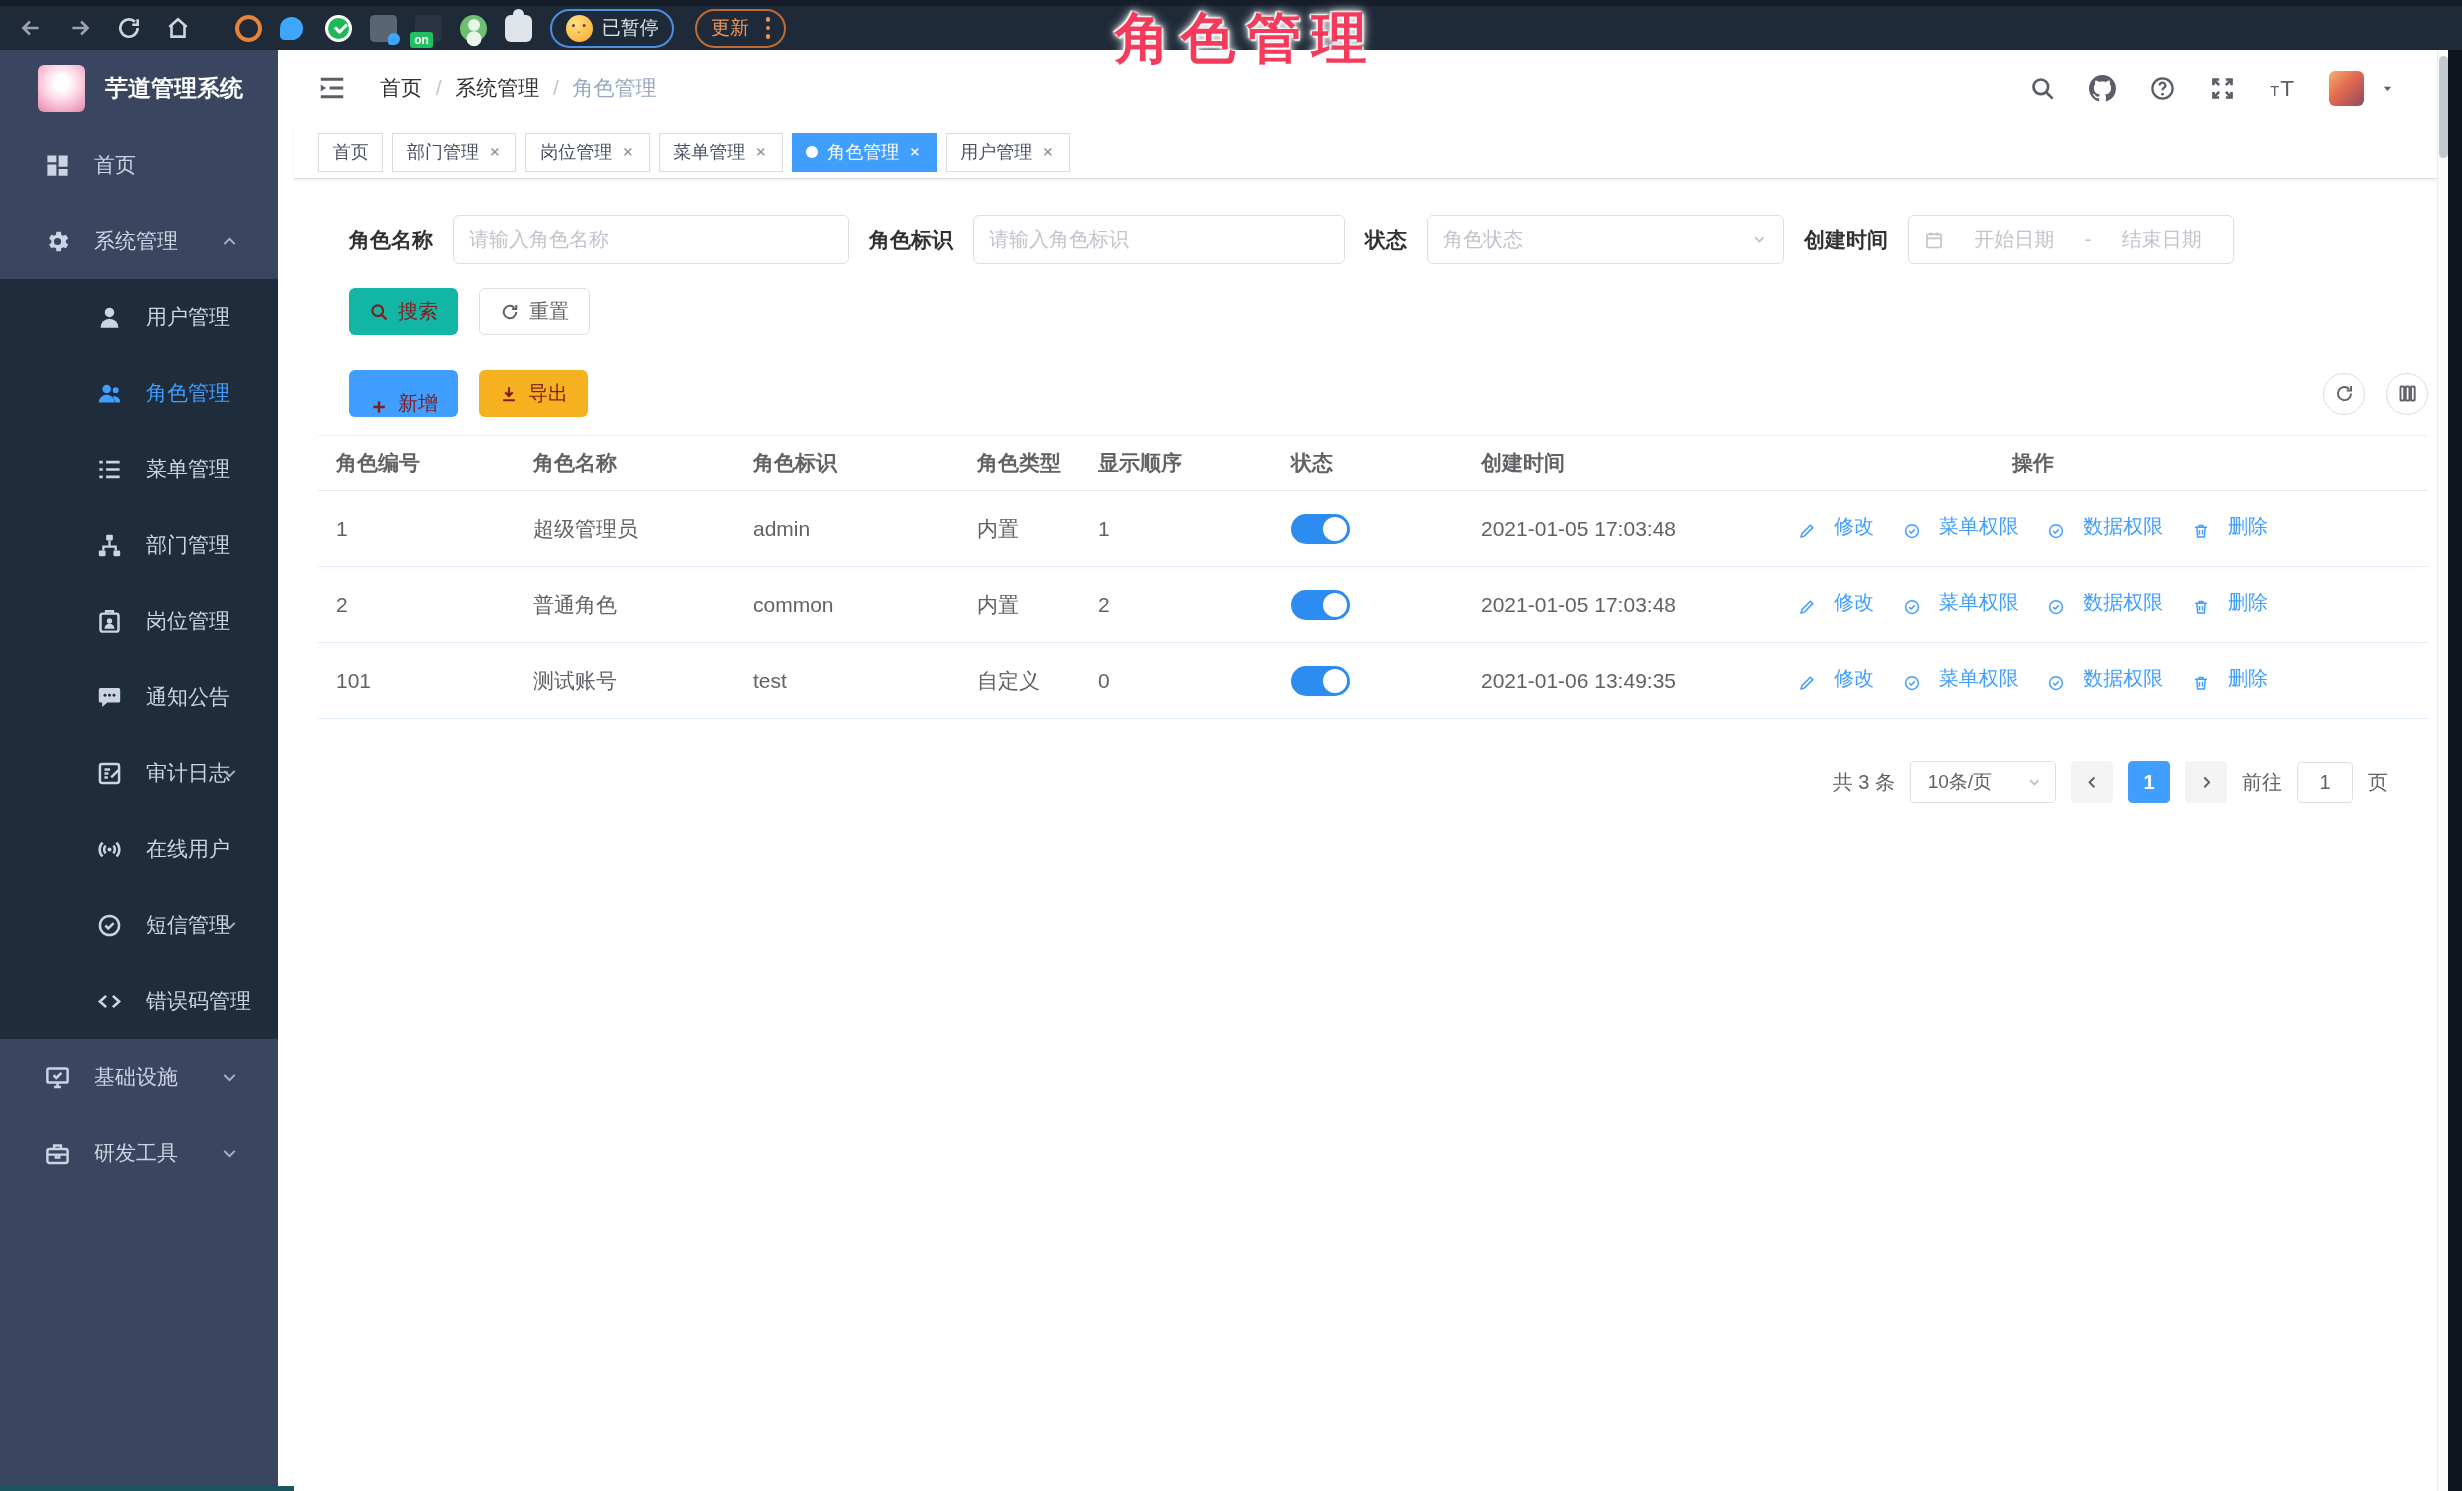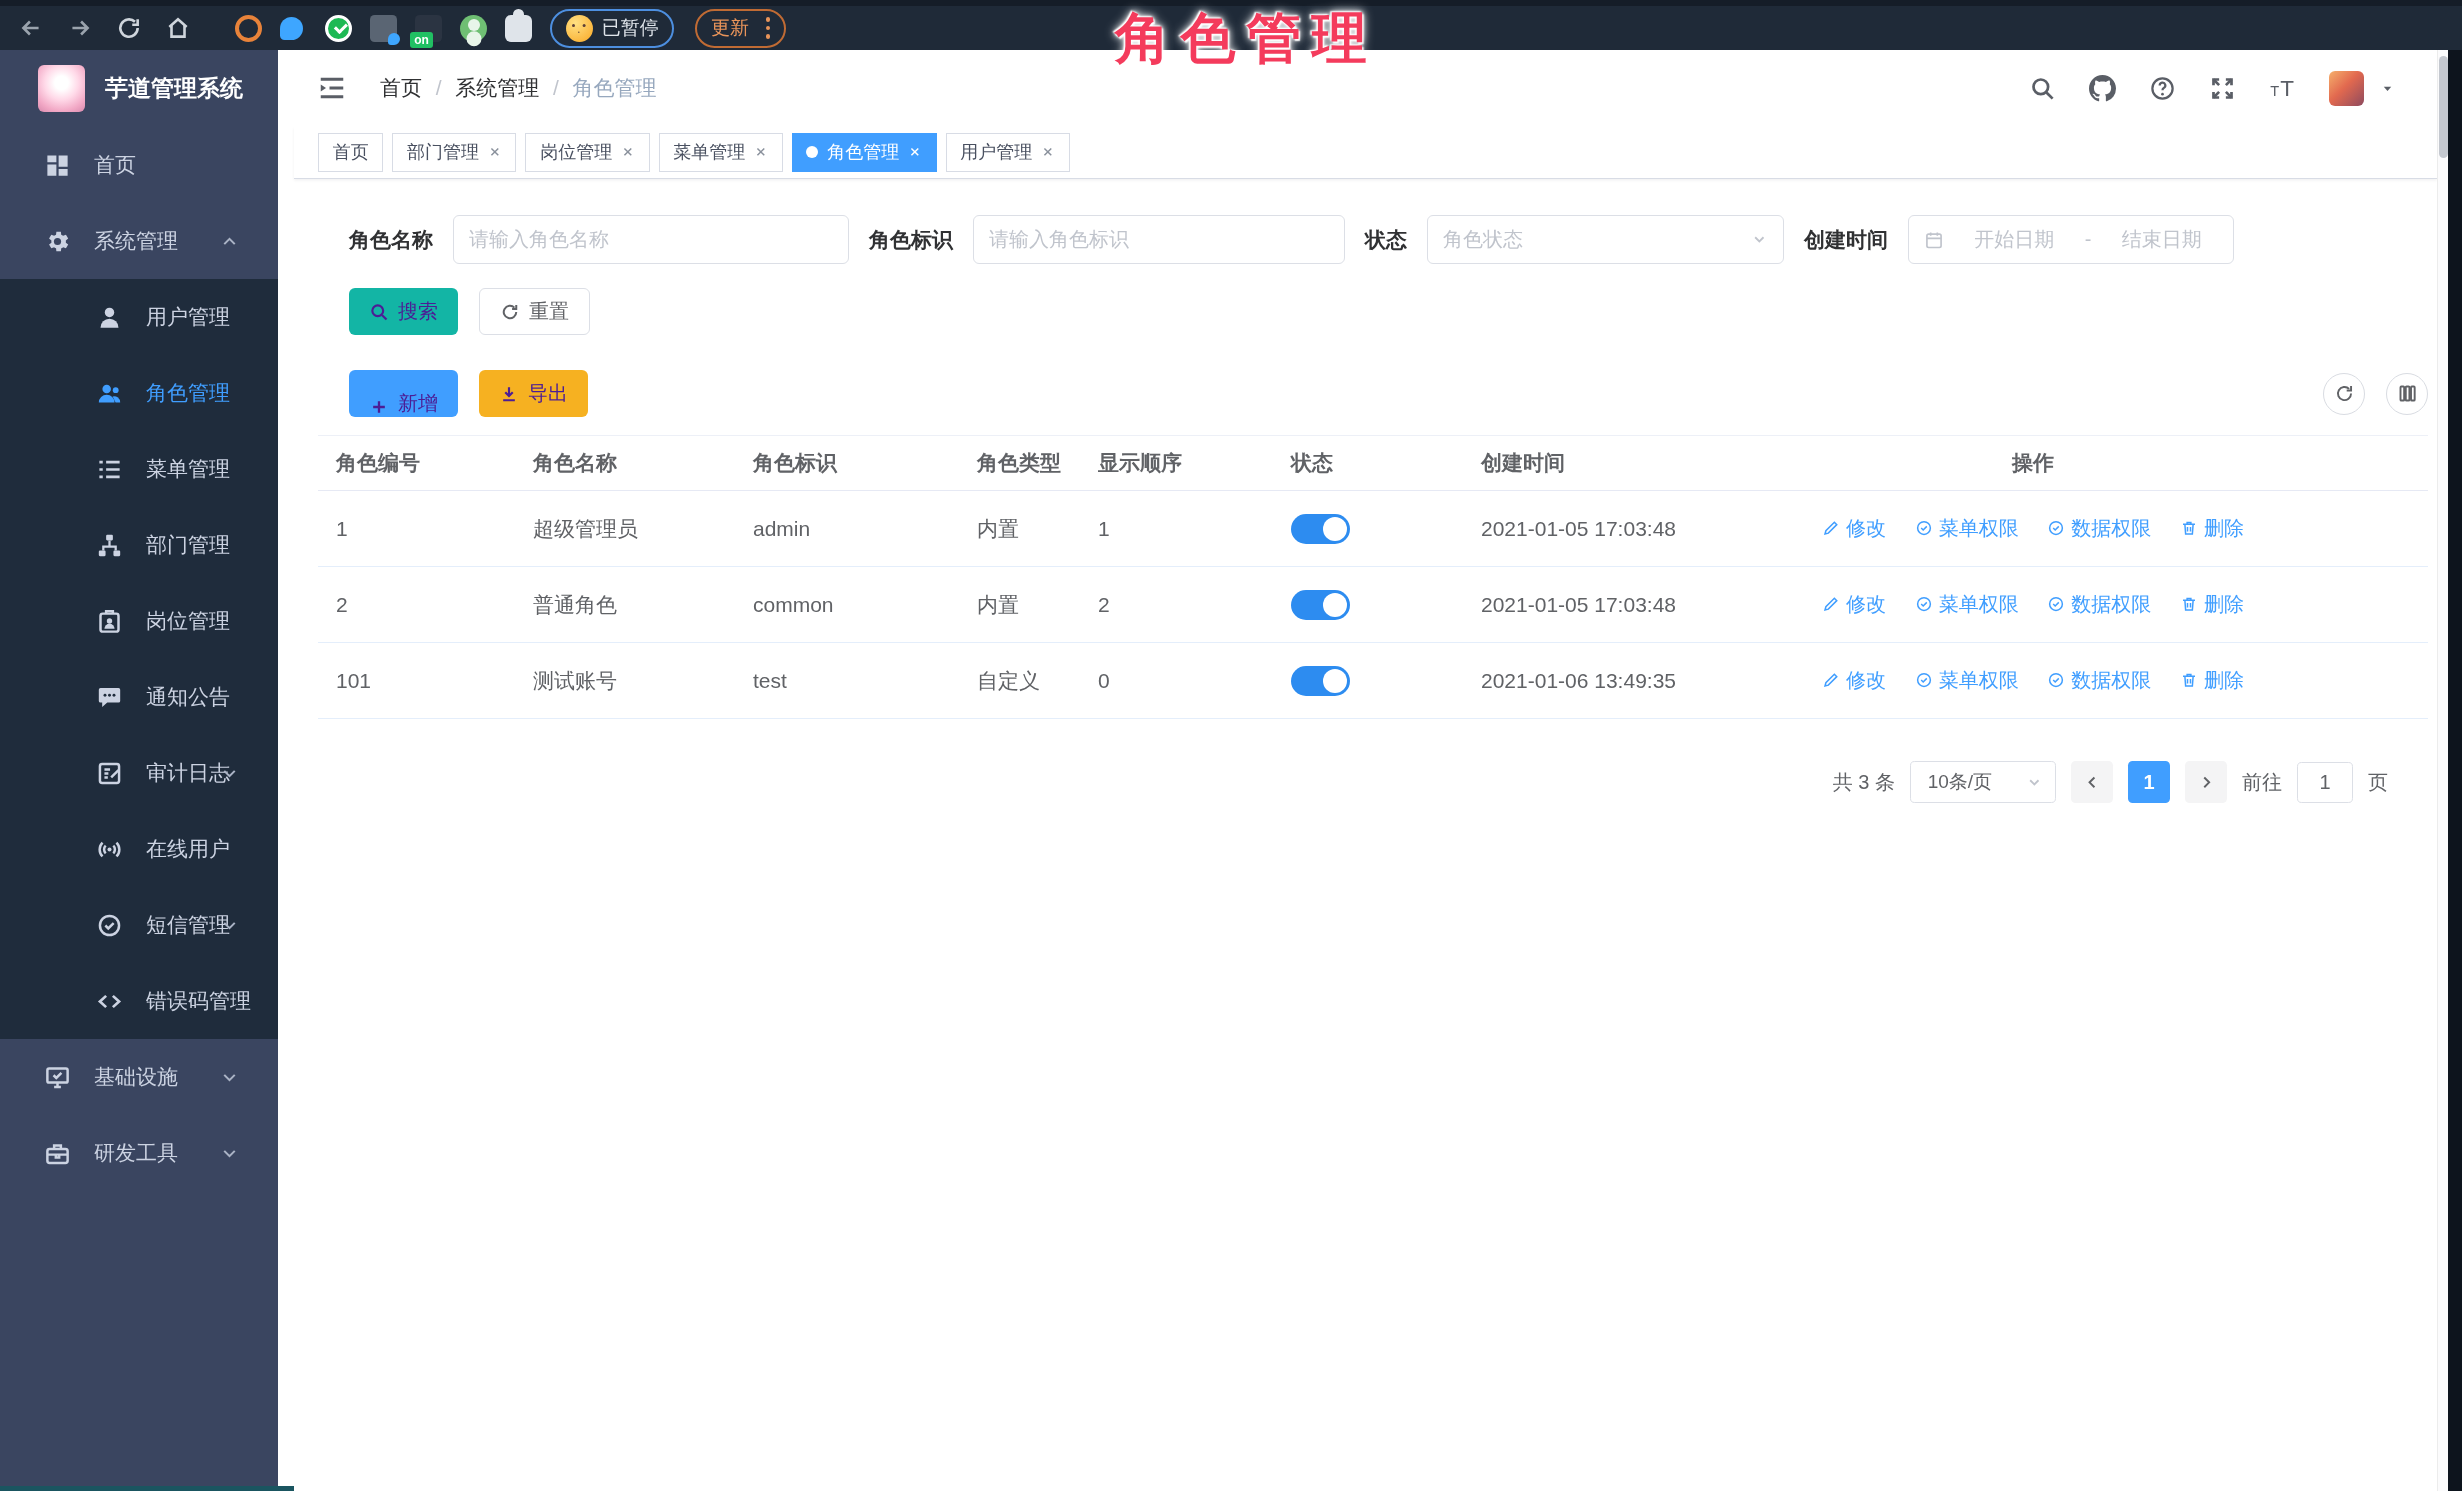--- a/index.html
+++ b/index.html
@@ -88,38 +88,38 @@
   .fbox input::placeholder { color:#c0c4cc; }
   .ph { color:#c0c4cc; font-size:20px; white-space:nowrap; }
   .w-name { width:396px; } .w-key { width:372px; } .w-status { width:357px; justify-content:space-between; } .w-date { width:326px; gap:14px; }
   .chev-d { width:16.7px; height:16.7px; color:#c0c4cc; flex:none; }
   .cal { width:20px; height:20px; color:#c0c4cc; flex:none; }
   .range-sep { color:#c0c4cc; font-size:20px; }
 
   
   .btnrow { display:flex; align-items:center; gap:21px; margin:24px 0 0 55px; }
   .toolrow { display:flex; align-items:center; gap:21px; margin:35px 9px 0 55px; }
-  .btn { height:47px; border-radius:6px; font-size:20px; display:inline-flex; align-items:center; gap:9px; padding:0 20px; border:none; color:#4c1d95; font-family:inherit; }
+  .btn { height:47px; border-radius:6px; font-size:20px; display:inline-flex; align-items:center; gap:9px; padding:0 20px; border:none; color:#7f1d1d; font-family:inherit; }
   .btn .bi { width:20px; height:20px; }
   .btn-search { background:#13b5a5; }
   .btn-reset { background:#fff; border:1.5px solid #dcdfe6; color:#606266; }
   .btn-add { background:#409eff;align-items:flex-end; }
   .btn-export { background:#f6b121; }
   .tool-spacer { flex:1; }
   .circle-btn { width:42px; height:42px; border:1.5px solid #d9dce2; border-radius:50%; display:flex; align-items:center; justify-content:center; color:#606266; background:#fff; }
   .circle-btn svg { width:21px; height:21px; }
 
   
   table.grid { width:calc(100% - 33px); margin:18px 9px 0 24px; border-collapse:collapse; table-layout:fixed; border-top:1.5px solid #edf0f7; }
   .grid th { height:55px; font-size:21px; color:#606266; font-weight:700; text-align:left; padding-left:18px; border-bottom:1.5px solid #e6e9f4; }
   .grid td { height:76px; font-size:21px; color:#606266; text-align:left; padding-left:18px; border-bottom:1.5px solid #e4eefb; }
   .grid th:last-child, .grid td:last-child { text-align:center; padding-right:129px; padding-left:0; }
   .switch { position:relative; width:59px; height:30px; border-radius:15px; background:#2d8cf0; display:inline-block; vertical-align:middle; }
   .switch::after { content:""; position:absolute; right:3px; top:3px; width:24px; height:24px; border-radius:50%; background:#fff; }
-  .op { color:#409eff; font-size:20px; display:inline-flex; align-items:center; gap:6px; margin:0 11.4px; white-space:nowrap; }
+  .op { color:#409eff; font-size:20px; display:inline-flex; align-items:flex-end; gap:18px; margin:0 11.4px; white-space:nowrap; }
   .op svg { width:18px; height:18px; }
 
   
   .pager { display:flex; align-items:center; justify-content:flex-end; gap:15px; margin:42px 49px 0 0; font-size:20px; color:#606266; }
   .psel { width:146px; height:42px; border:1.5px solid #dcdfe6; border-radius:4.6px; display:flex; align-items:center; padding:0 12px 0 16.7px; gap:7.6px; color:#606266; }
   .psel .lbl { flex:1; font-size:19px; }
   .pbtn { min-width:42px; height:42px; border-radius:4.6px; background:#f4f4f5; display:flex; align-items:center; justify-content:center; color:#606266; }
   .pbtn svg { width:16.7px; height:16.7px; }
   .pbtn.cur { background:#409eff; color:#fff; font-weight:700; font-size:20px; }
   .ginput { width:56px; height:41px; border:1.5px solid #dcdfe6; border-radius:4.6px; text-align:center; font-size:20px; color:#606266; font-family:inherit; outline:none; }

